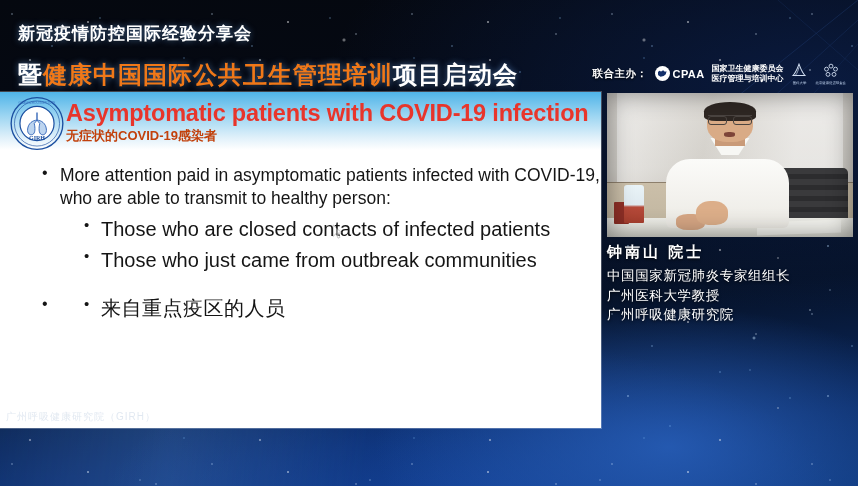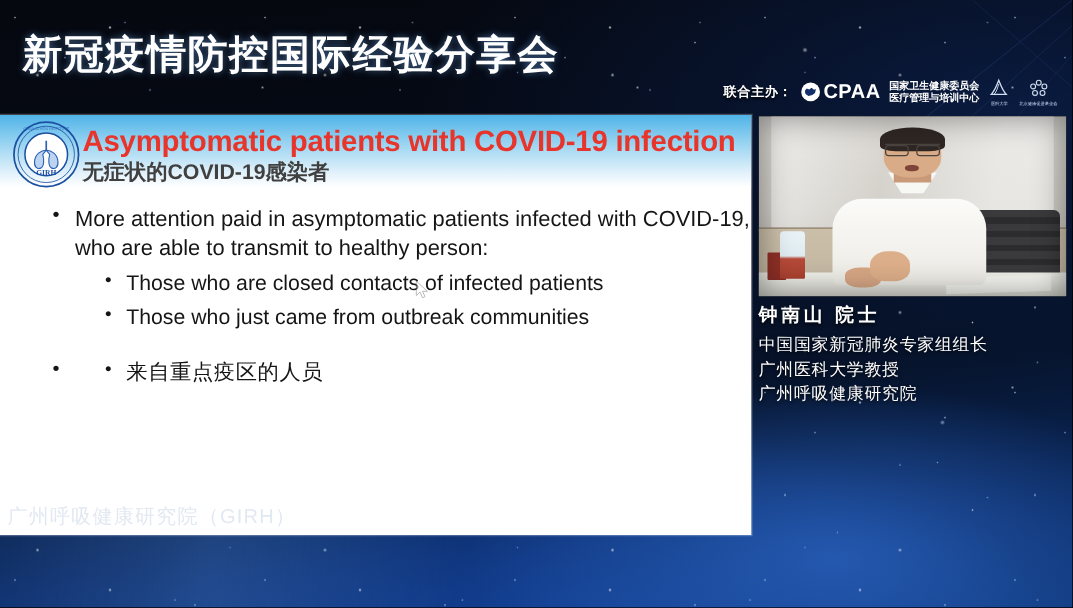--- a/index.html
+++ b/index.html
@@ -56,21 +56,21 @@
     position:absolute; right:0; top:0; width:300px; height:120px; pointer-events:none; opacity:.5;
   }
 
   
   #header{ position:absolute; left:0; top:0; width:858px; height:92px; }
   .hdr-title{
     position:absolute; left:18px; font-weight:bold; color:#ffffff;
     letter-spacing:1px; white-space:nowrap;
     text-shadow:0 0 6px rgba(120,180,255,.55), 0 1px 2px rgba(0,0,0,.9);
   }
-  #hdr-line1{ top:22px; font-size:32px; }
+  #hdr-line1{ top:22px; font-size:17px; }
   #hdr-line2{ top:59px; font-size:24px; }
   #hdr-line2 .accent{ color:#f07818; }
 
   .cohost{
     position:absolute; right:12px; top:62px; display:flex; align-items:center; gap:7px;
   }
   .cohost-label{
     color:#ffffff; font-size:10.5px; font-weight:bold; letter-spacing:.5px; white-space:nowrap;
     text-shadow:0 1px 2px rgba(0,0,0,.9);
   }
@@ -78,21 +78,21 @@
     display:flex; align-items:center; gap:3px; white-space:nowrap;
   }
   .logo-cpaa .mark{
     width:15px; height:15px; border-radius:50%; background:#ffffff;
     display:inline-block; position:relative;
   }
   .logo-cpaa .mark::after{
     content:""; position:absolute; left:3px; top:4px; width:9px; height:7px;
     background:#14306b; clip-path:polygon(0% 40%,18% 10%,40% 22%,62% 4%,82% 26%,100% 18%,92% 62%,68% 86%,34% 96%,8% 74%);
   }
-  .logo-cpaa .txt{ color:#fff; font-size:16px; font-weight:bold; letter-spacing:.4px; }
+  .logo-cpaa .txt{ color:#fff; font-size:11px; font-weight:bold; letter-spacing:.4px; }
   .logo-nhc{ color:#fff; font-size:8px; font-weight:bold; line-height:1.25; text-align:center; white-space:nowrap; }
   .logo-mini{ width:18px; height:18px; opacity:.95; }
   .logo-mini + .cap{ font-size:3.4px; color:#c9dcf7; }
   .logo-col{ display:flex; flex-direction:column; align-items:center; justify-content:center; gap:1px; }
 
   
   #slide{
     position:absolute; left:0; top:92px; width:601px; height:336px;
     background:#ffffff; overflow:hidden;
     box-shadow:0 0 0 1px rgba(255,255,255,.25);
@@ -105,47 +105,47 @@
     position:absolute; left:8px; top:4px; width:58px; height:55px;
   }
   .slide-title{
     position:absolute; left:66px; right:6px; top:8px; text-align:left;
   }
   .slide-title .en{
     color:#e8352b; font-size:23.5px; font-weight:bold; line-height:1.12;
     letter-spacing:-.2px; white-space:nowrap;
   }
   .slide-title .zh{
-    color:#404040; font-size:17px; font-weight:bold; line-height:1.2; margin-top:2px;
+    color:#c2410c; font-size:13px; font-weight:bold; line-height:1.2; margin-top:2px;
   }
   .slide-body{ position:absolute; left:0; top:72px; width:100%; }
 
   ul.lvl1{ list-style:none; margin:0 0 0 40px; padding:0; }
   ul.lvl1 > li{
     position:relative; padding-left:20px; color:#151515; font-size:17.5px;
     line-height:1.3; margin-bottom:2px;
   }
   ul.lvl1 > li::before{
     content:"\2022"; position:absolute; left:2px; top:-1px; font-size:16px; color:#151515;
   }
   ul.lvl2{ list-style:none; margin:6px 0 0 22px; padding:0; }
   ul.lvl2 > li{
-    position:relative; padding-left:19px; font-size:17px; line-height:1.32; margin-bottom:5px;
+    position:relative; padding-left:19px; font-size:20px; line-height:1.32; margin-bottom:5px;
   }
   ul.lvl2 > li::before{
     content:"\2022"; position:absolute; left:2px; top:-1px; font-size:15px;
   }
   .blk-en{ color:#151515; }
   .blk-zh{ color:#c02a22; }
   .blk-zh > li{ letter-spacing:.5px; }
   .blk-zh ul.lvl2 > li{ letter-spacing:.5px; }
   #zh-block{ margin-top:22px; }
 
   .watermark{
-    position:absolute; left:6px; bottom:4px; font-size:16px; color:#c9d6e6;
+    position:absolute; left:6px; bottom:4px; font-size:10px; color:#c9d6e6;
     opacity:.55; letter-spacing:1px; white-space:nowrap;
   }
 
   
   #cursor{ position:absolute; left:332px; top:224px; width:11px; height:16px; opacity:.45; pointer-events:none; }
 
   
   #video-panel{
     position:absolute; left:607px; top:93px; width:246px; height:144px;
     background:#1b1c1e; overflow:hidden;
@@ -246,20 +246,23 @@
     <path d="M300 0 L150 120" stroke="#2b4f8f" stroke-width="0.8" fill="none" opacity=".7"></path>
     <path d="M300 20 L190 120" stroke="#2b4f8f" stroke-width="0.8" fill="none" opacity=".55"></path>
     <path d="M300 44 L232 120" stroke="#2b4f8f" stroke-width="0.8" fill="none" opacity=".4"></path>
     <path d="M220 0 L300 70" stroke="#2b4f8f" stroke-width="0.8" fill="none" opacity=".45"></path>
   </svg>
 
   <div id="header">
 
     <div class="hdr-title" id="hdr-line1">新冠疫情防控国际经验分享会</div>
 
+    <div class="hdr-title" id="hdr-line2">
+      <span>暨</span><span class="accent">健康中国国际公共卫生管理培训</span><span>项目启动会</span>
+    </div>
 
     <div class="cohost">
       <span class="cohost-label">联合主办：</span>
 
       <span class="logo-cpaa">
         <span class="mark"></span>
         <span class="txt">CPAA</span>
       </span>
 
       <span class="logo-nhc">

